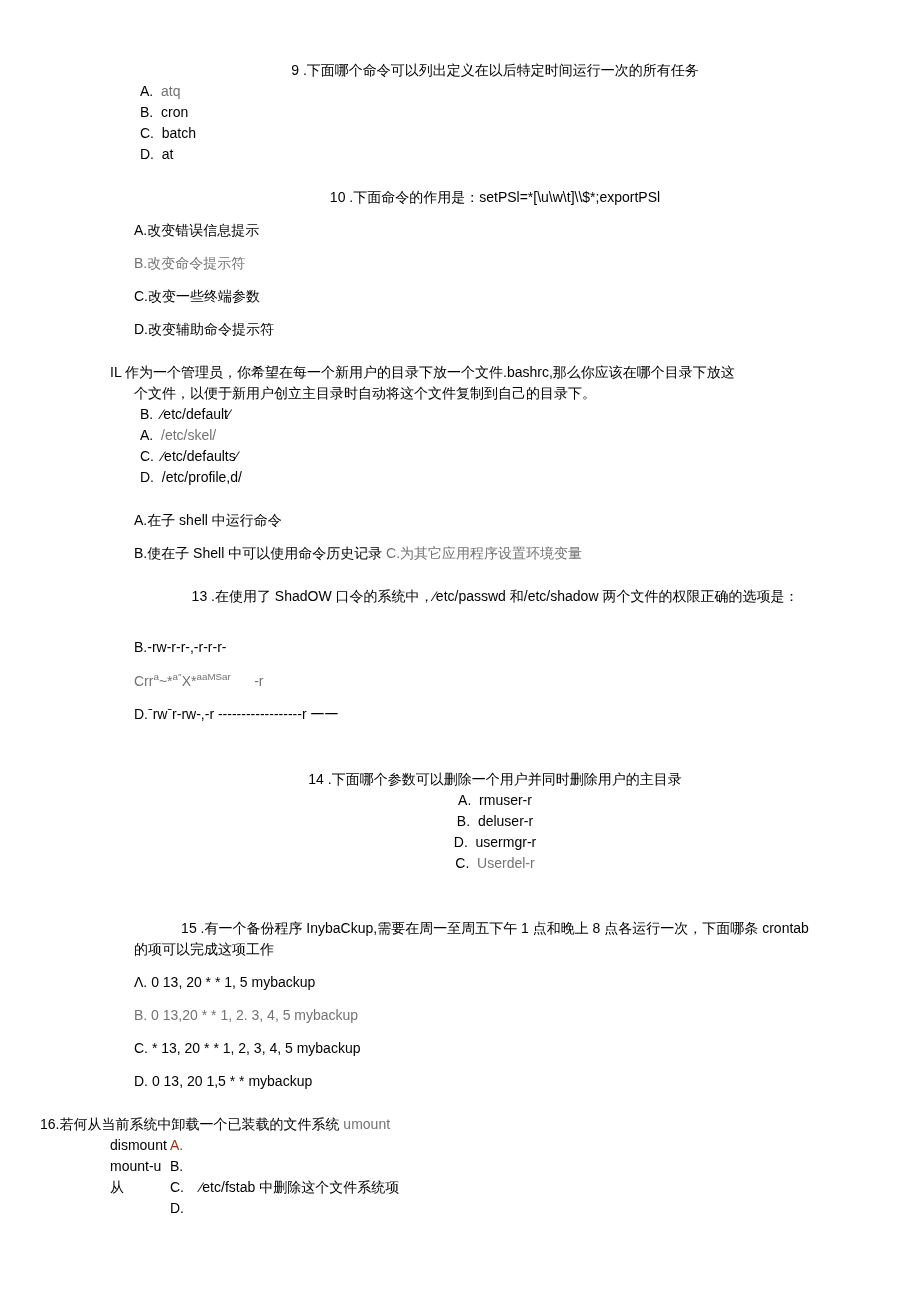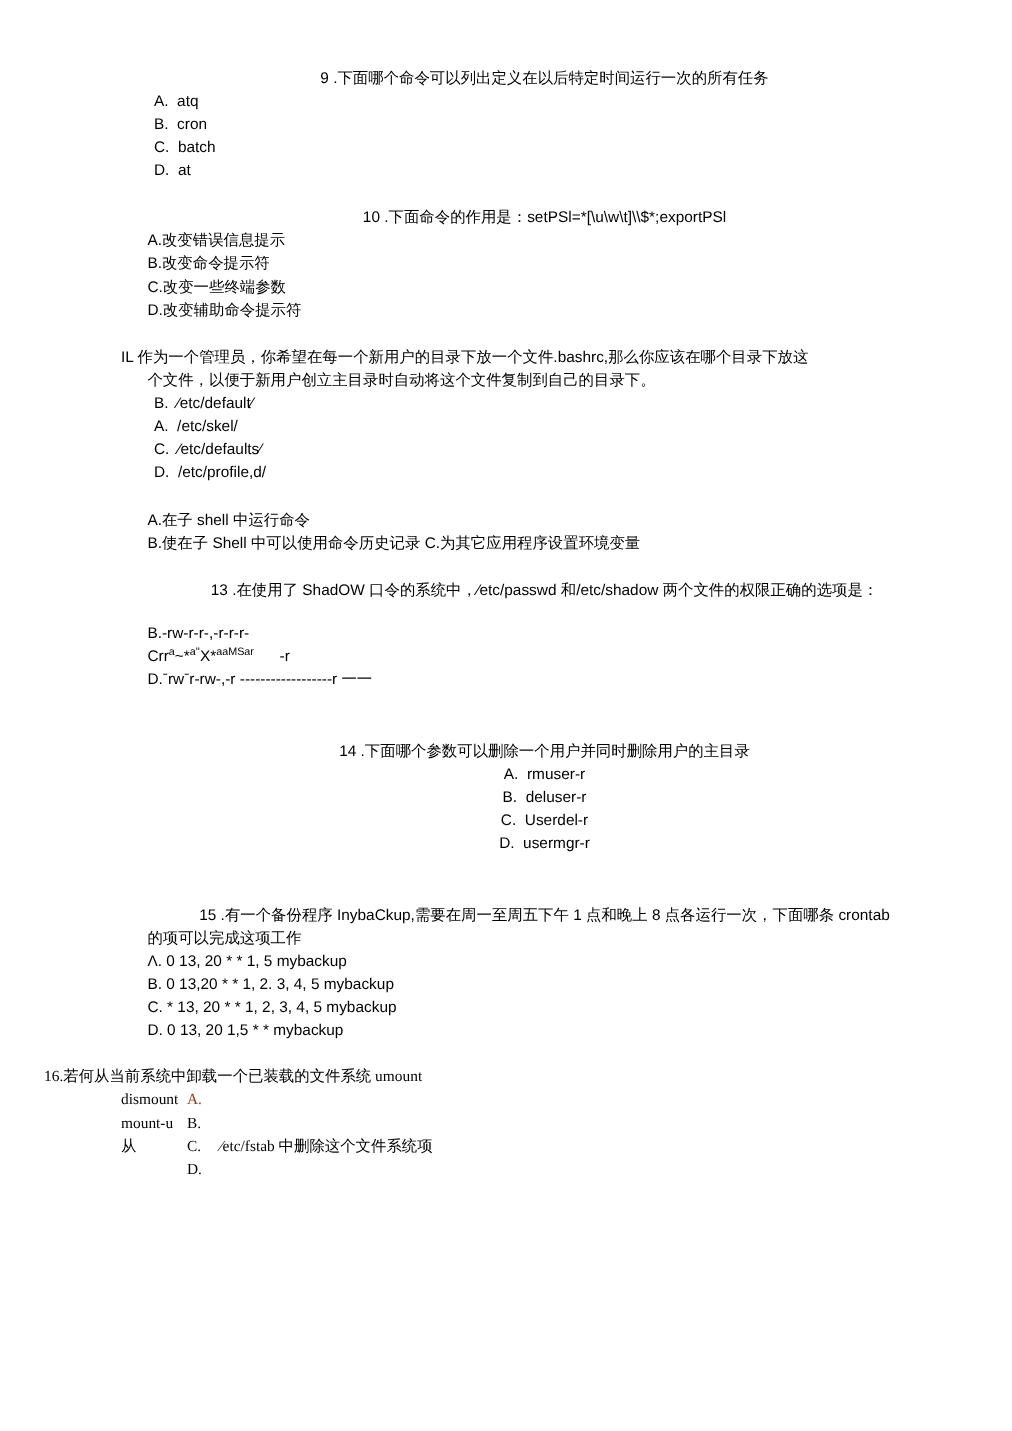--- a/index.html
+++ b/index.html
@@ -23,27 +23,28 @@
   }
   .q-line-flat {
     padding-left: 70px;
   }
   .opt-line {
     padding-left: 124px;
     text-indent: -24px;
   }
   .opt-line-flat {
     padding-left: 94px;
+    margin-top: 12px;
   }
   .sub-indent {
     padding-left: 94px;
   }
-  .red { color: #000000; }
+  .red { color: #737373; }
   .brown { color: #9a3412; }
-  .q16 { padding-left: 0; font-family: Liberation Serif, serif; }
+  .q16 { padding-left: 0; }
   .q16-grid { display: grid; grid-template-columns: 60px 30px auto; padding-left: 70px; }
   .sup { vertical-align: super; font-size: 0.7em; }
 </style>
 </head>
 <body>
 
 <div class="question-block">
   <div class="q-line">
     <span>9</span>
     <span>.下面哪个命令可以列出定义在以后特定时间运行一次的所有任务</span>
@@ -120,24 +121,24 @@
     <span>14</span>
     <span>.下面哪个参数可以删除一个用户并同时删除用户的主目录</span>
   </div>
   <div class="q-line">
     <span>A.</span>&nbsp;&nbsp;<span>rmuser-r</span>
   </div>
   <div class="q-line">
     <span>B.</span>&nbsp;&nbsp;<span>deluser-r</span>
   </div>
   <div class="q-line">
-    <span>C.</span>&nbsp;&nbsp;<span class="red">Userdel-r</span>
+    <span>D.</span>&nbsp;&nbsp;<span>usermgr-r</span>
   </div>
   <div class="q-line">
-    <span>D.</span>&nbsp;&nbsp;<span>usermgr-r</span>
+    <span>C.</span>&nbsp;&nbsp;<span class="red">Userdel-r</span>
   </div>
 </div>
 
 <div style="height:22px;"></div>
 
 <div class="question-block">
   <div class="q-line">
     <span>15</span>
     <span>.有一个备份程序 InybaCkup,需要在周一至周五下午 1 点和晚上 8 点各运行一次，下面哪条 crontab</span>
   </div>

